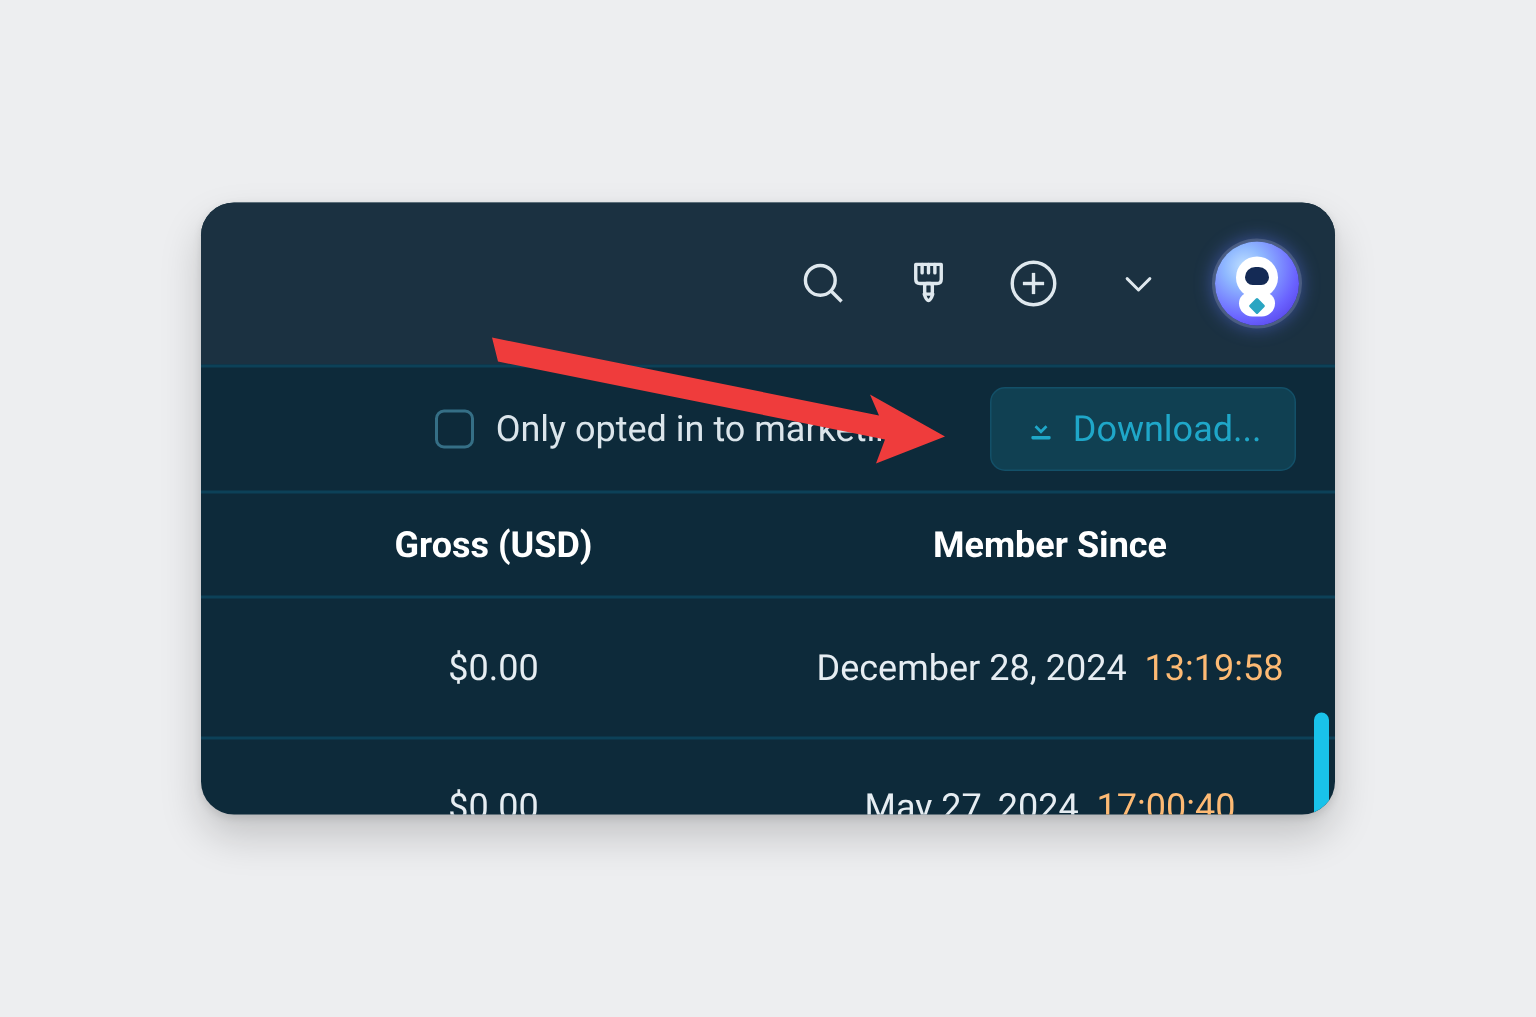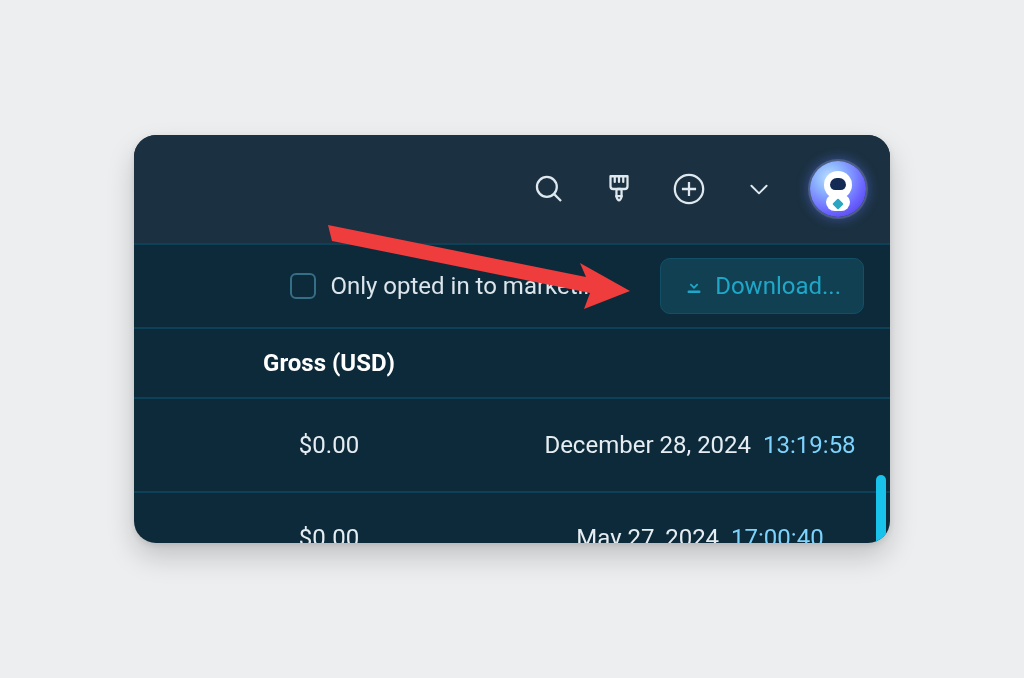--- a/index.html
+++ b/index.html
@@ -130,21 +130,21 @@
   .row {
     height: 92px;
     display:flex;
     align-items:center;
     color:#e6edf2;
     font-size:24px;
   }
   .row + .row { border-top: 2px solid #0c4158; }
   .row .col-gross { flex:0 0 390px; text-align:center; }
   .row .col-since { flex:1 1 auto; text-align:center; padding-right:14px; }
-  .time { color:#7dd3fc; margin-left:6px; }
+  .time { color:#fdba74; margin-left:6px; }
 
   .scroll-thumb {
     position:absolute;
     right:4px;
     top:340px;
     width:10px;
     height:200px;
     background:#19c2ea;
     border-radius:5px;
   }
@@ -206,20 +206,21 @@
       <svg width="22" height="22" viewBox="0 0 24 24" fill="currentColor">
         <path d="M12 3v9.6l3.3-3.3 1.4 1.4L12 15.4 7.3 10.7l1.4-1.4L12 12.6V3h0z"></path>
         <rect x="5" y="17" width="14" height="2.6" rx="1"></rect>
       </svg>
       <span>Download...</span>
     </div>
   </div>
 
   <div class="headers">
     <div class="col-gross">Gross (USD)</div>
+    <div class="col-since">Member Since</div>
   </div>
 
   <div class="rows">
     <div class="row">
       <div class="col-gross">$0.00</div>
       <div class="col-since">
         <span>December 28, 2024</span>
         <span class="time">13:19:58</span>
       </div>
     </div>

